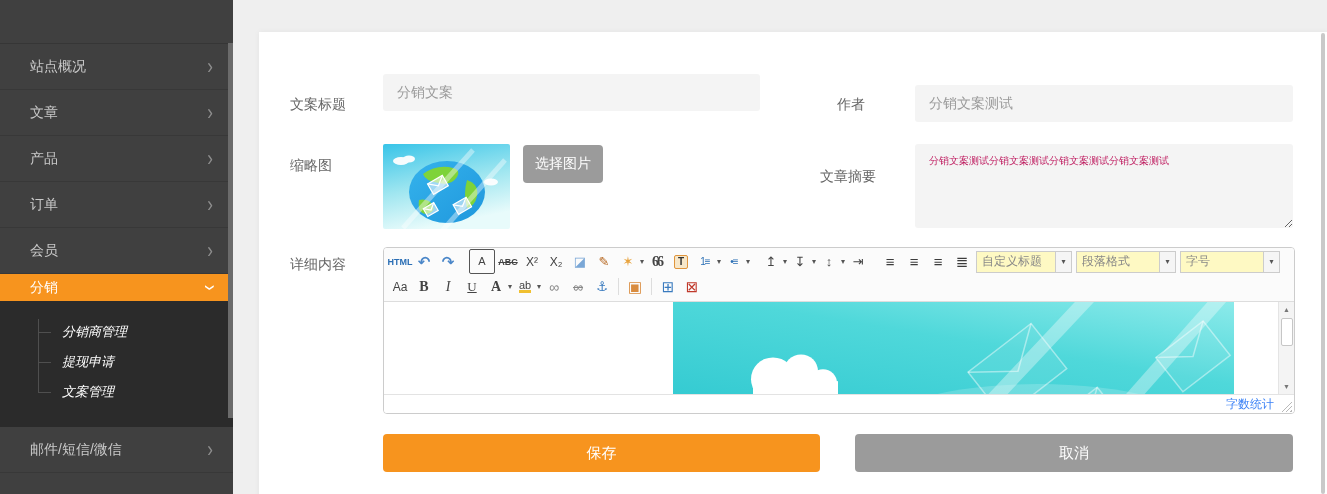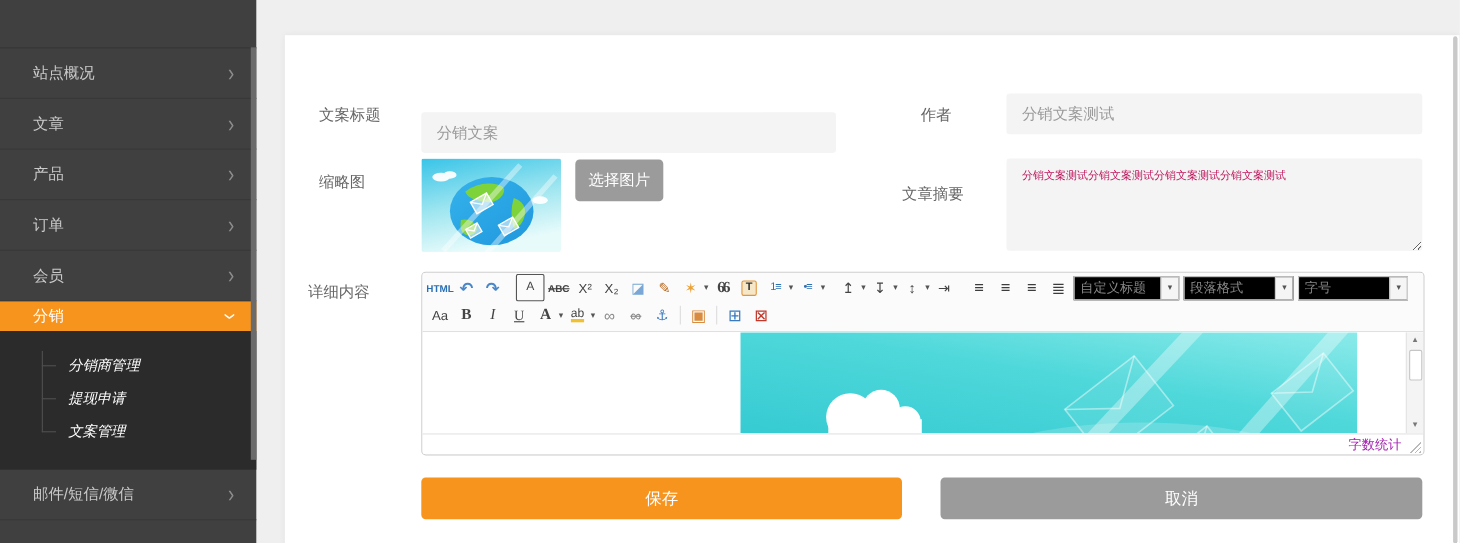--- a/index.html
+++ b/index.html
@@ -67,37 +67,37 @@
   .g-case{font-size:12px;}
   .g-serifB{font-family:"Liberation Serif","DejaVu Serif",serif;font-weight:bold;font-size:14px;}
   .g-serifI{font-family:"Liberation Serif","DejaVu Serif",serif;font-style:italic;font-size:14px;}
   .g-serifU{font-family:"Liberation Serif","DejaVu Serif",serif;text-decoration:underline;font-size:13px;}
   .g-hilite{font-size:11px;border-bottom:3px solid #f0c030;line-height:10px;}
   .g-link{color:#888;font-size:14px;}
   .g-anchor{color:#3a7bbf;font-size:13px;}
   .g-img{color:#d98c3f;font-size:15px;}
   .g-table{color:#3a7bbf;font-size:15px;}
   .g-deltable{color:#c0392b;font-size:15px;}
-  .tb-sel{display:inline-flex;align-items:stretch;border:1px solid #ccc;background:#000000;height:20px;
+  .tb-sel{display:inline-flex;align-items:stretch;border:1px solid #ccc;background:#fef9c3;height:20px;
           margin:0 2px;cursor:pointer;}
   .tb-sel .sv{display:flex;align-items:center;padding:0 5px;font-size:12px;color:#888;}
   .tb-sel .sa{display:flex;align-items:center;justify-content:center;width:15px;border-left:1px solid #ccc;
               font-size:8px;color:#555;background:#f5f5f5;}
   .w-head{width:68px;}.w-para{width:72px;}.w-size{width:72px;text-align:right;}
 
   .e-content{position:relative;height:92px;background:#fff;overflow:hidden;cursor:text;}
   .e-img{position:absolute;left:289px;top:0;width:561px;height:92px;}
   .e-scroll{position:absolute;right:0;top:0;bottom:0;width:15px;background:#f4f4f4;border-left:1px solid #e4e4e4;}
   .e-scroll .ar{position:absolute;left:0;width:15px;height:13px;display:flex;align-items:center;
                 justify-content:center;font-size:7px;color:#777;cursor:pointer;}
   .e-scroll .up{top:1px;} .e-scroll .dn{bottom:1px;}
   .e-scroll .thumb{position:absolute;left:2px;top:16px;width:10px;height:26px;background:#fff;
                    border:1px solid #c6c6c6;border-radius:2px;cursor:pointer;}
   .e-status{position:relative;height:19px;background:#fff;border-top:1px solid #e3e3e3;display:flex;
-            align-items:center;justify-content:flex-end;padding-right:20px;color:#a21caf;font-size:12px;}
+            align-items:center;justify-content:flex-end;padding-right:20px;color:#3b82f6;font-size:12px;}
   .grip{position:absolute;right:2px;bottom:2px;width:11px;height:11px;cursor:nwse-resize;
         background:repeating-linear-gradient(135deg,transparent 0 2px,#b9b9b9 2px 3px);
         clip-path:polygon(100% 0,100% 100%,0 100%);}
 </style>
 </head>
 <body>
 
 <div class="canvas">
 
   <aside class="sidebar">
@@ -146,21 +146,21 @@
       <span class="chev">›</span>
     </div>
 
     <div class="side-scroll"></div>
   </aside>
 
   <div class="main">
     <div class="panel">
 
       <span class="f-label" style="left:31px;top:62px;">文案标题</span>
-      <input class="txt-input" style="left: 124px; top: 70px; width: 377px; height: 37px;" value="分销文案">
+      <input class="txt-input" style="left: 124px; top: 42px; width: 377px; height: 37px;" value="分销文案">
 
       <span class="f-label" style="left:578px;top:62px;">作者</span>
       <input class="txt-input" style="left: 656px; top: 53px; width: 378px; height: 37px;" value="分销文案测试">
 
       <span class="f-label" style="left:31px;top:123px;">缩略图</span>
       <div class="thumb" style="left:124px;top:112px;width:127px;height:85px;">
         <svg width="127" height="85" viewBox="0 0 127 85">
           <defs>
             <linearGradient id="sky" x1="0" y1="0" x2="0.3" y2="1">
               <stop offset="0" stop-color="#38c4e8"></stop>
@@ -202,21 +202,21 @@
             <line x1="20" y1="84" x2="90" y2="6"></line>
               <line x1="58" y1="88" x2="122" y2="16"></line>
           </g>
         </svg>
       </div>
       <button class="gbtn" style="left:264px;top:113px;width:80px;height:38px;">选择图片</button>
 
       <span class="f-label" style="left:561px;top:134px;">文章摘要</span>
       <textarea class="txt-area" style="left: 656px; top: 112px; width: 378px; height: 84px;">分销文案测试分销文案测试分销文案测试分销文案测试</textarea>
 
-      <span class="f-label" style="left:21px;top:223px;">详细内容</span>
+      <span class="f-label" style="left:31px;top:223px;font-family:Liberation Mono, monospace;">详细内容</span>
 
       <div class="editor">
         <div class="tbar">
           <div class="trow">
             <span class="tb g-html">HTML</span>
             <span class="tb g-blue">↶</span>
             <span class="tb g-blue">↷</span>
             <span class="sep"></span>
             <span class="tb g-boxA">A</span>
             <span class="tb g-abc">ABC</span>

